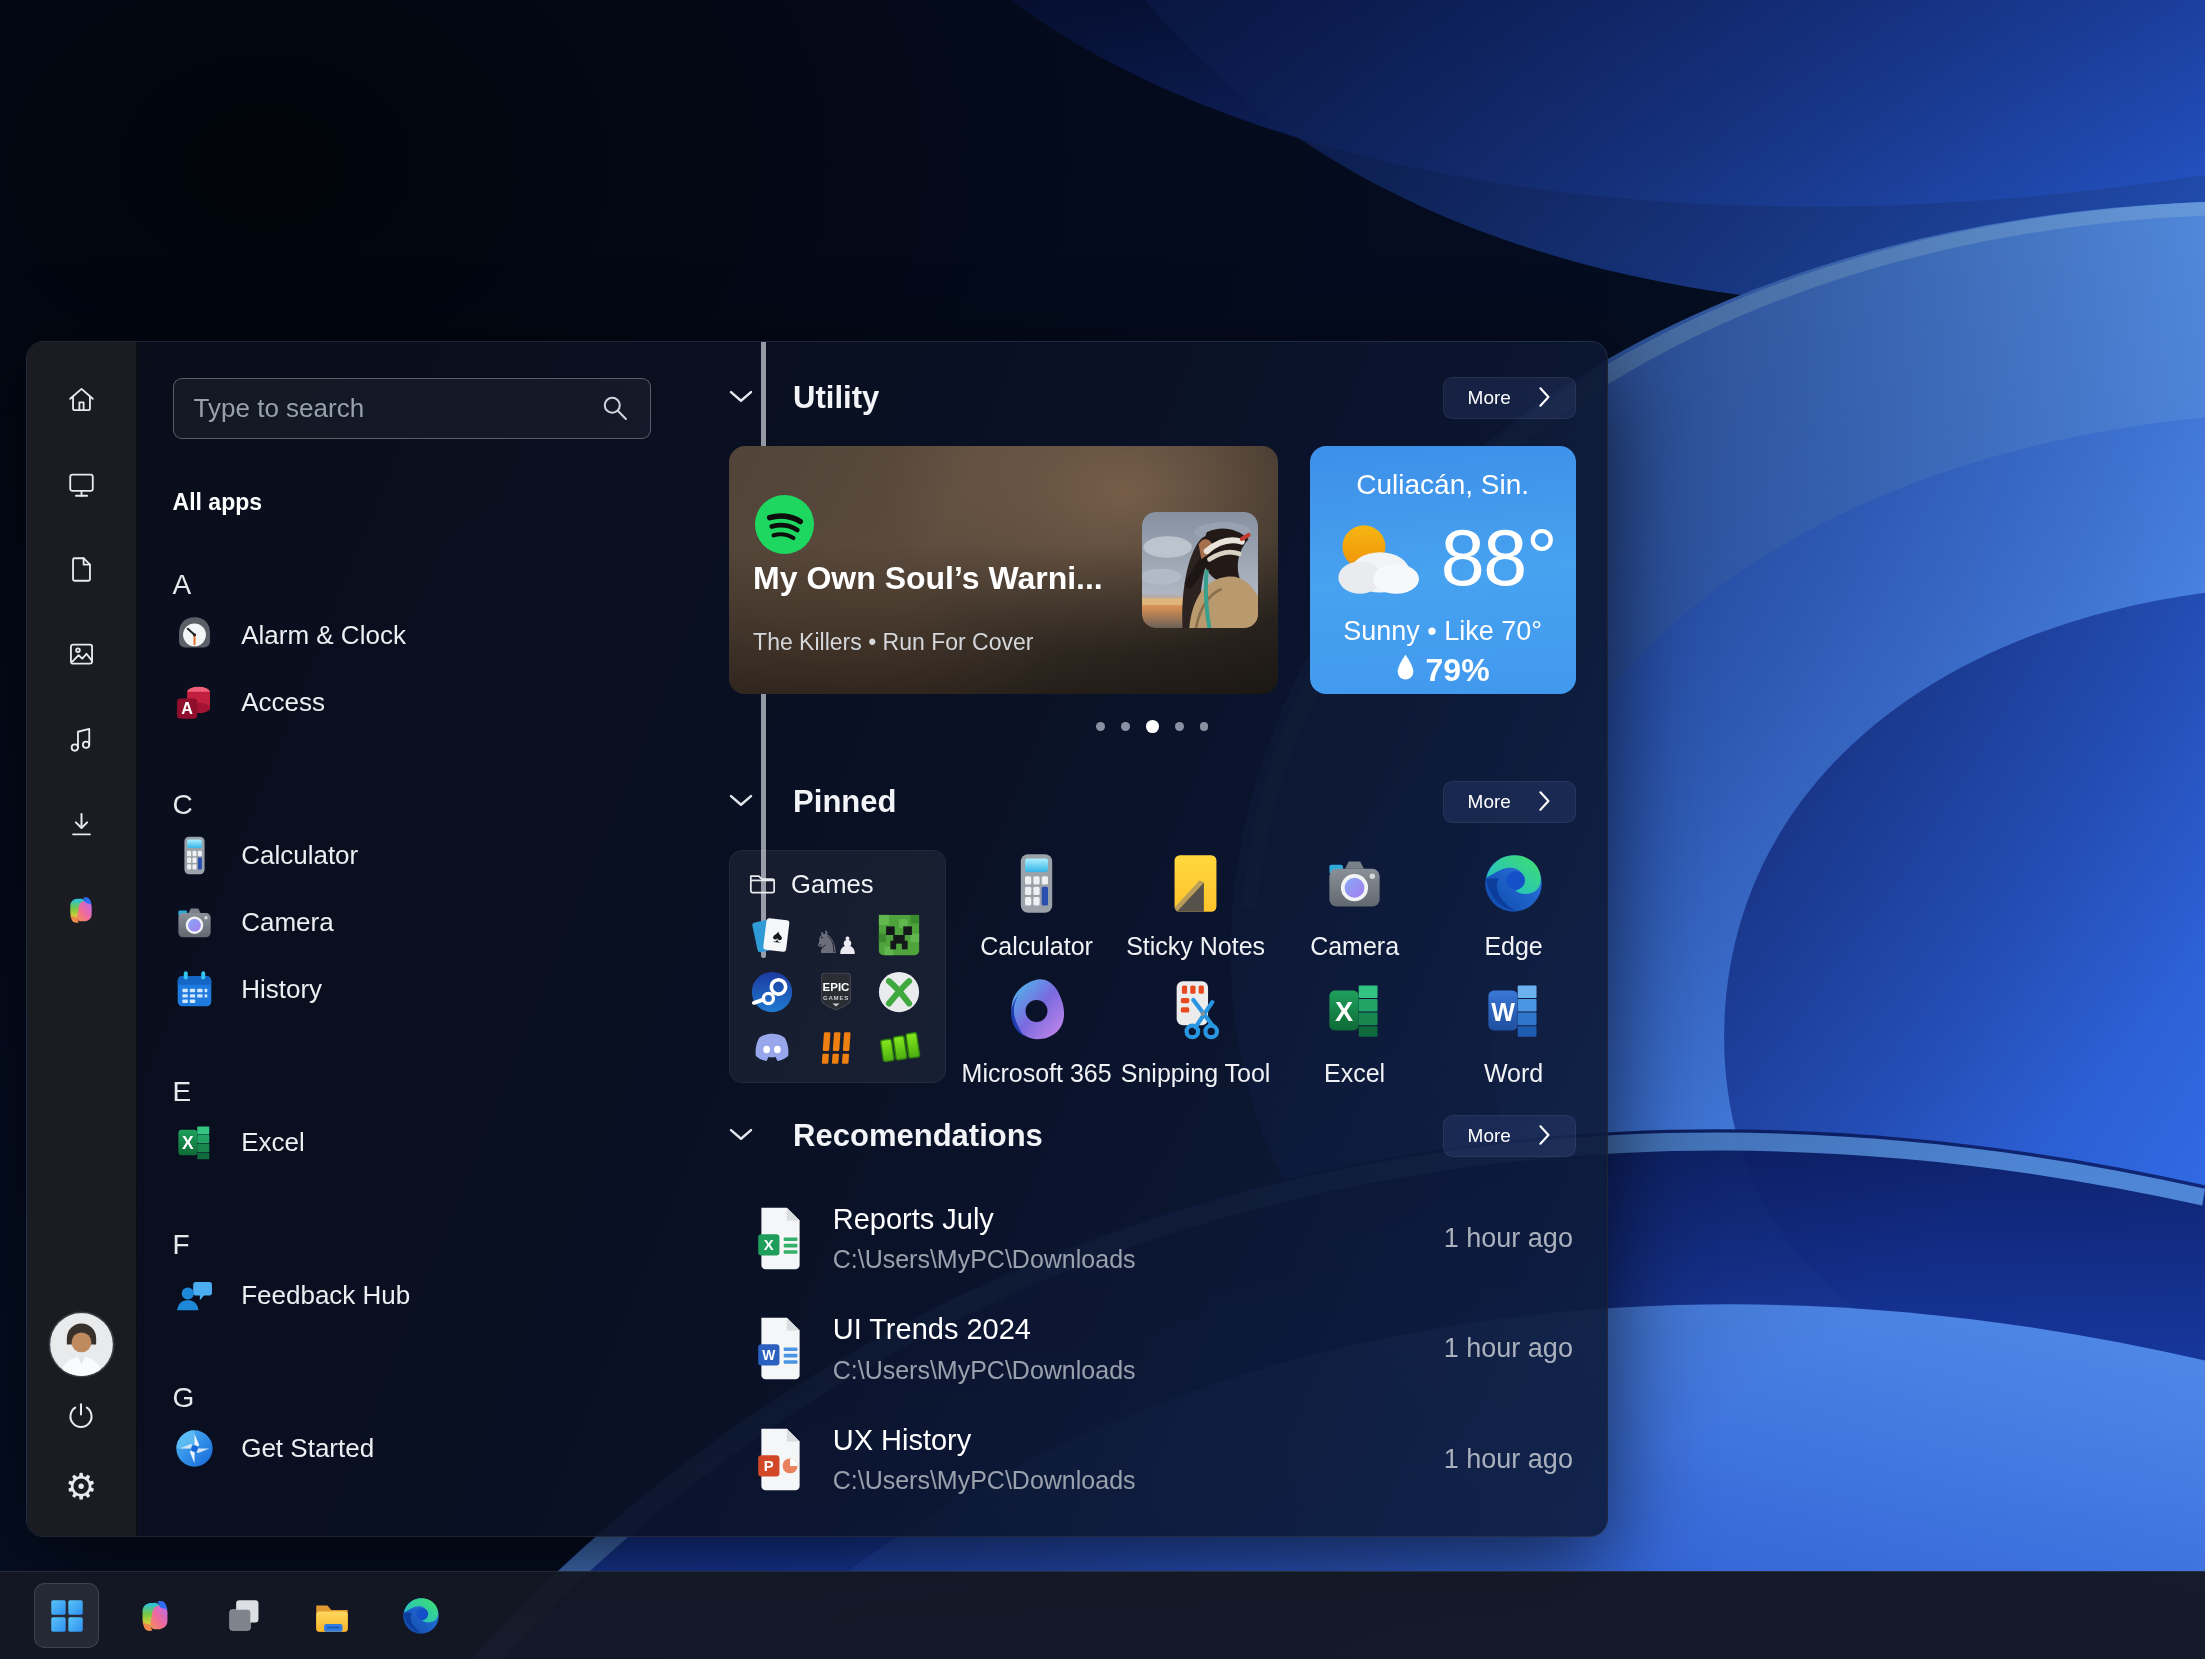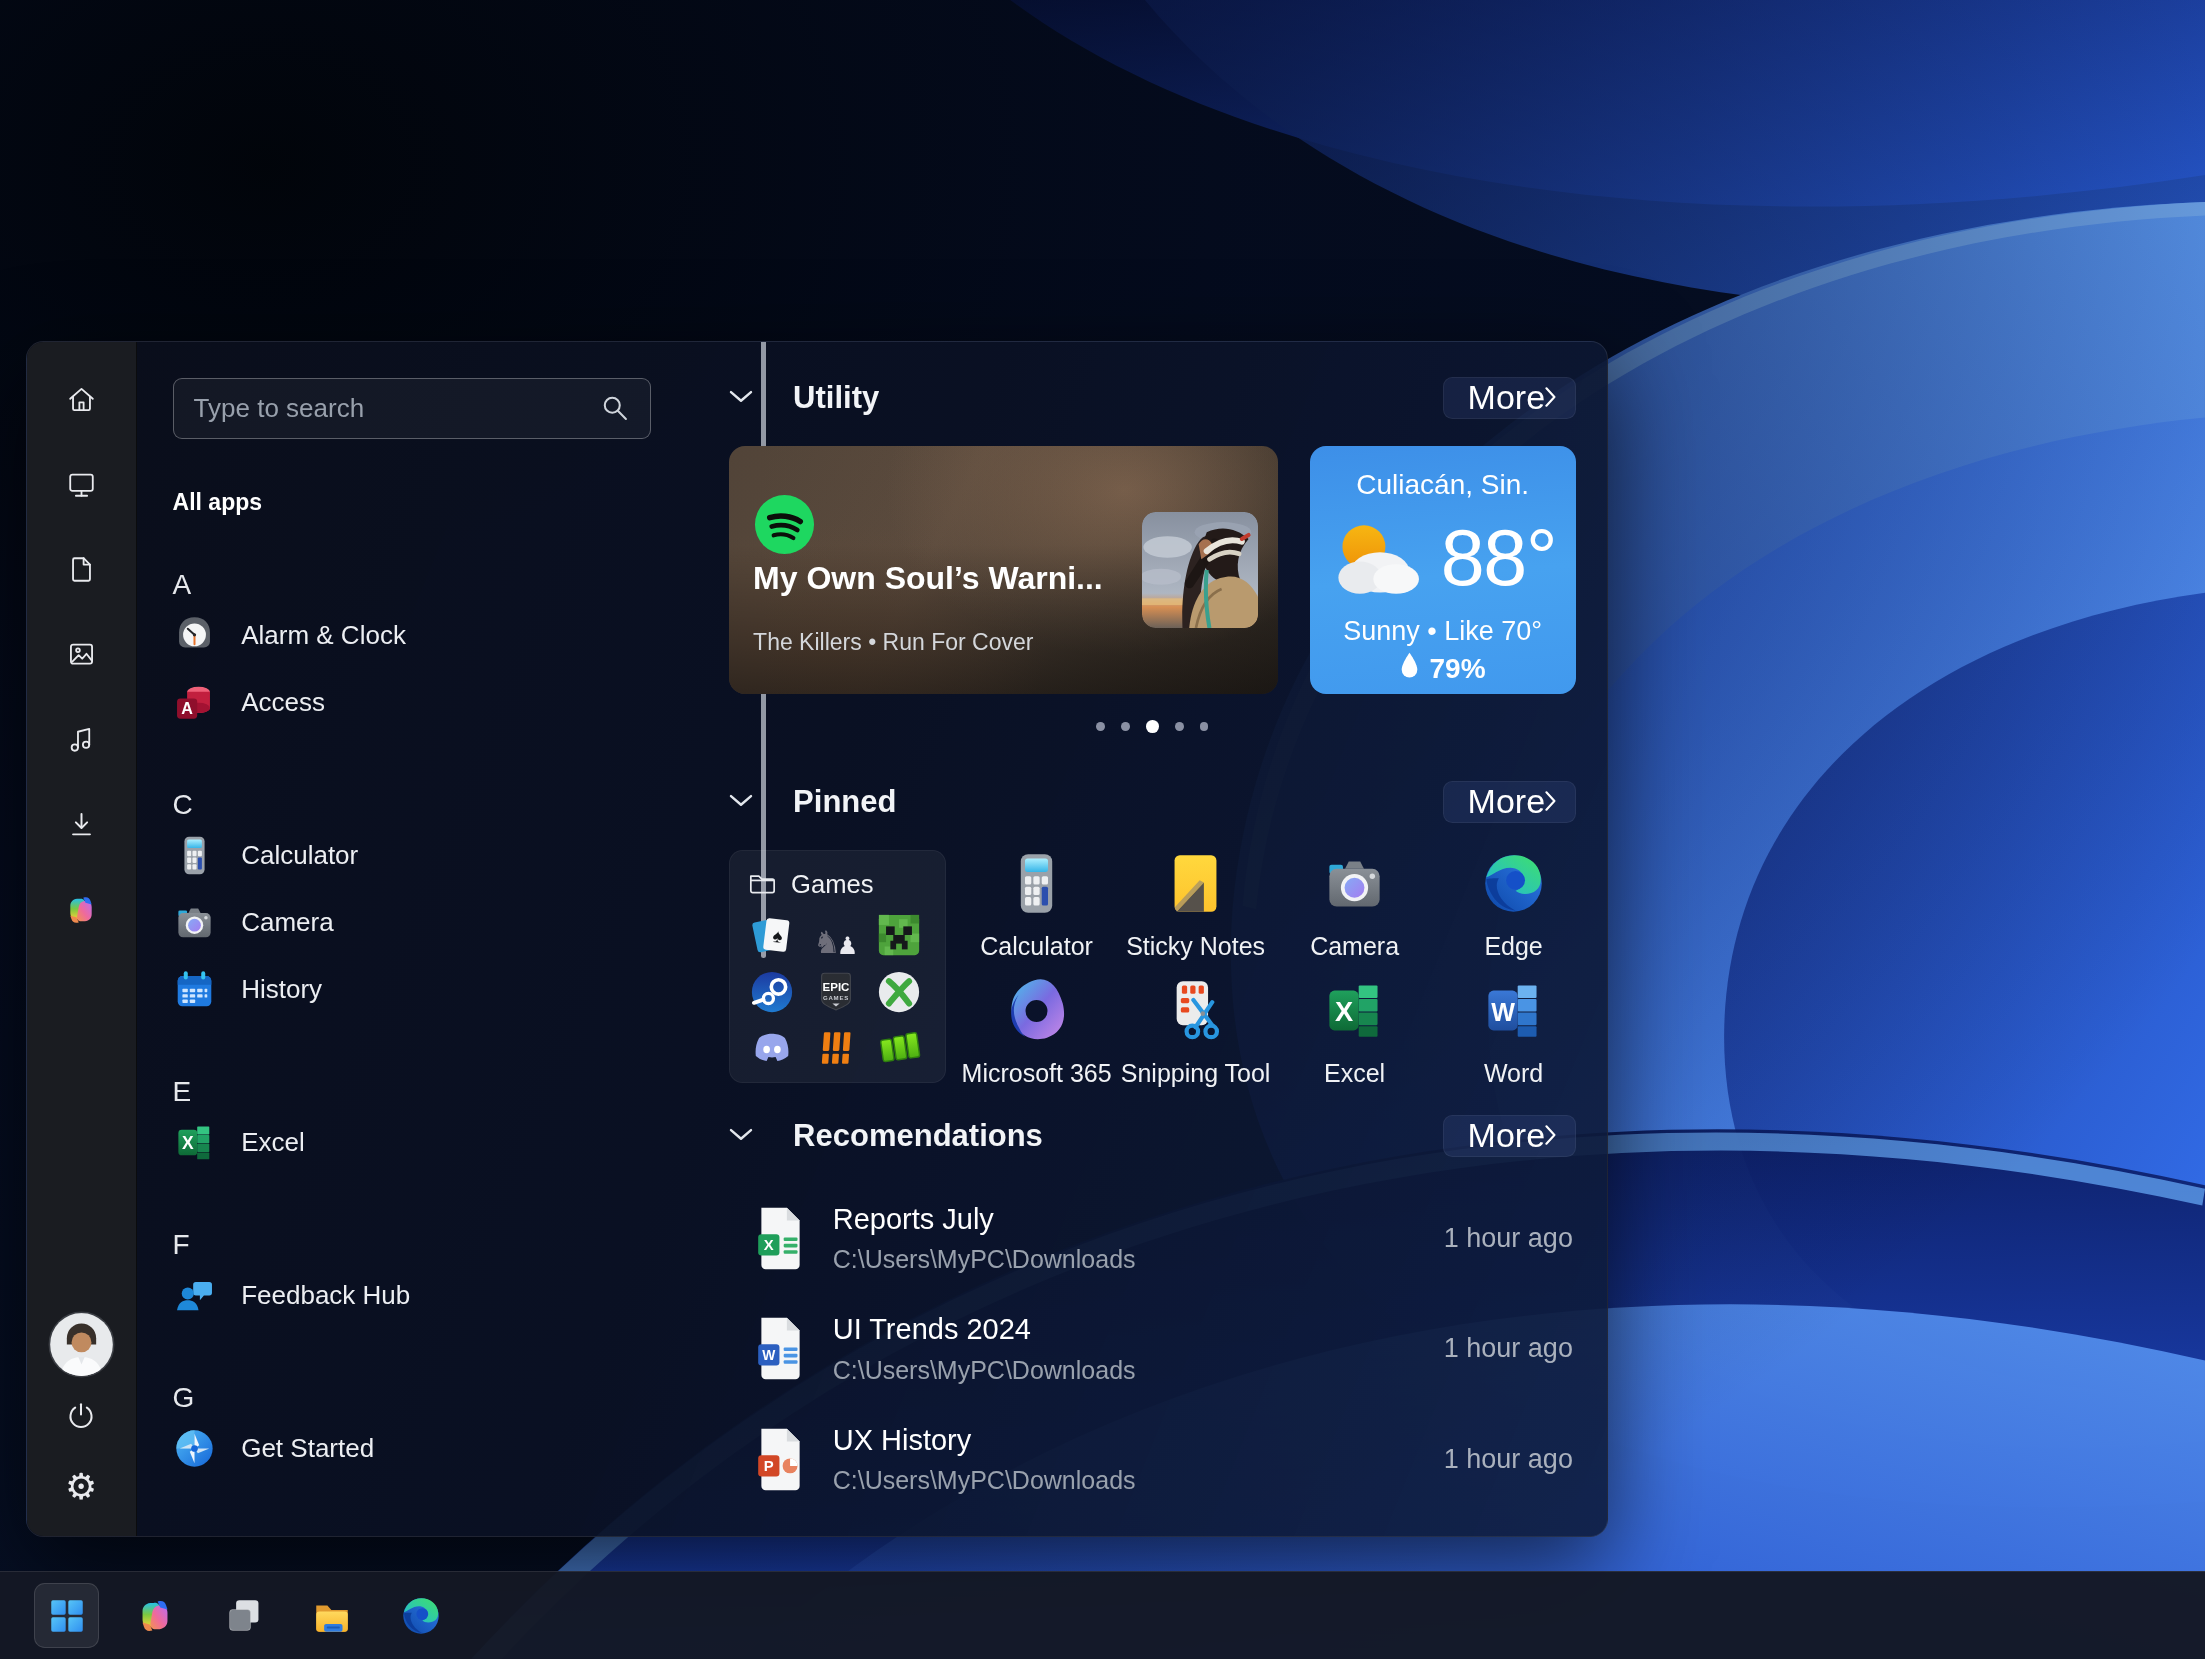--- a/index.html
+++ b/index.html
@@ -43,21 +43,21 @@
     background:#aab0bb; border-radius:2.7px; opacity:0.85; }
 
   
   .content-col { position:relative; flex:1; margin-left:15.5px; margin-right:31px; }
   .sec-head { position:absolute; left:0; right:0; height:43px; display:flex; align-items:center; justify-content:space-between; }
   .sec-title { display:flex; align-items:center; gap:40px; cursor:pointer; }
   .sec-title .t { font-size:31px; font-weight:600; color:#f2f4f7; }
   .more-btn { width:133px; height:42px; border-radius:9.4px; background:rgba(130,158,255,0.10);
     border:0.7px solid rgba(255,255,255,0.06); display:flex; align-items:center; justify-content:space-between;
     padding:0 24px; cursor:pointer; }
-  .more-btn .m { font-size:34px; color:#ffffff; }
+  .more-btn .m { font-size:19px; color:#ffffff; }
 
   .cards-row { position:absolute; top:104px; left:0; width:100%; height:248px; display:flex; gap:32px; }
   .spotify-card { position:relative; width:549px; height:248px; border-radius:16px; overflow:hidden; cursor:pointer;
     background:
       radial-gradient(62% 95% at 72% 18%, rgba(125,99,78,0.95), rgba(84,66,52,0) 70%),
       radial-gradient(55% 75% at 18% 85%, rgba(98,76,58,0.9), rgba(64,51,42,0) 72%),
       linear-gradient(118deg,#54463a 0%,#5f4e40 38%,#443a30 68%,#2f2923 100%); }
   .spotify-card::after { content:""; position:absolute; inset:0;
     background:linear-gradient(180deg, rgba(30,24,20,0.05) 40%, rgba(10,8,7,0.55) 100%); }
   .sp-icon { position:absolute; left:24px; top:47px; width:63px; height:63px; z-index:2; }
@@ -66,21 +66,21 @@
   .sp-sub { position:absolute; left:24px; top:183px; font-size:23px; color:#d4d7db; z-index:2; }
   .sp-art { position:absolute; right:20px; top:66px; width:116px; height:116px; border-radius:13.5px; overflow:hidden; z-index:2; }
 
   .weather-card { position:relative; width:266px; height:248px; border-radius:16px; cursor:pointer;
     background:linear-gradient(175deg,#3d8fe8 0%,#47a2f0 52%,#4199ee 100%); overflow:hidden; }
   .w-loc { position:absolute; top:23px; width:100%; text-align:center; font-size:28px; color:#ffffff; }
   .w-main { position:absolute; top:65px; left:0; width:100%; height:94px; display:flex; align-items:center; justify-content:center; gap:17.5px; }
   .w-temp { font-size:79px; font-weight:400; color:#ffffff; letter-spacing:-1.3px; }
   .w-cond { position:absolute; top:170px; width:100%; text-align:center; font-size:27px; color:#ffffff; }
   .w-hum { position:absolute; top:206px; width:100%; display:flex; align-items:center; justify-content:center; gap:10.8px;
-    font-size:28px; font-weight:700; color:#ffffff; }
+    font-size:32px; font-weight:700; color:#ffffff; }
 
   .dots { position:absolute; top:378px; left:0; width:100%; display:flex; justify-content:center; align-items:center; gap:16px; }
   .dot { width:8.8px; height:8.8px; border-radius:50%; background:#8a90a3; cursor:pointer; }
   .dot.active { width:12.8px; height:12.8px; background:#ffffff; }
 
   .games-tile { position:absolute; left:0; top:508px; width:217px; height:233px; border-radius:13.5px;
     background:rgba(255,255,255,0.055); border:0.7px solid rgba(255,255,255,0.05); padding:16px 19px; cursor:pointer; }
   .gt-head { display:flex; align-items:center; gap:15px; height:34px; }
   .gt-head .t { font-size:25.6px; color:#f0f2f5; }
   .gt-grid { margin-top:10.8px; display:grid; grid-template-columns:repeat(3,46px); grid-auto-rows:46px; gap:10.8px 17.5px; }

